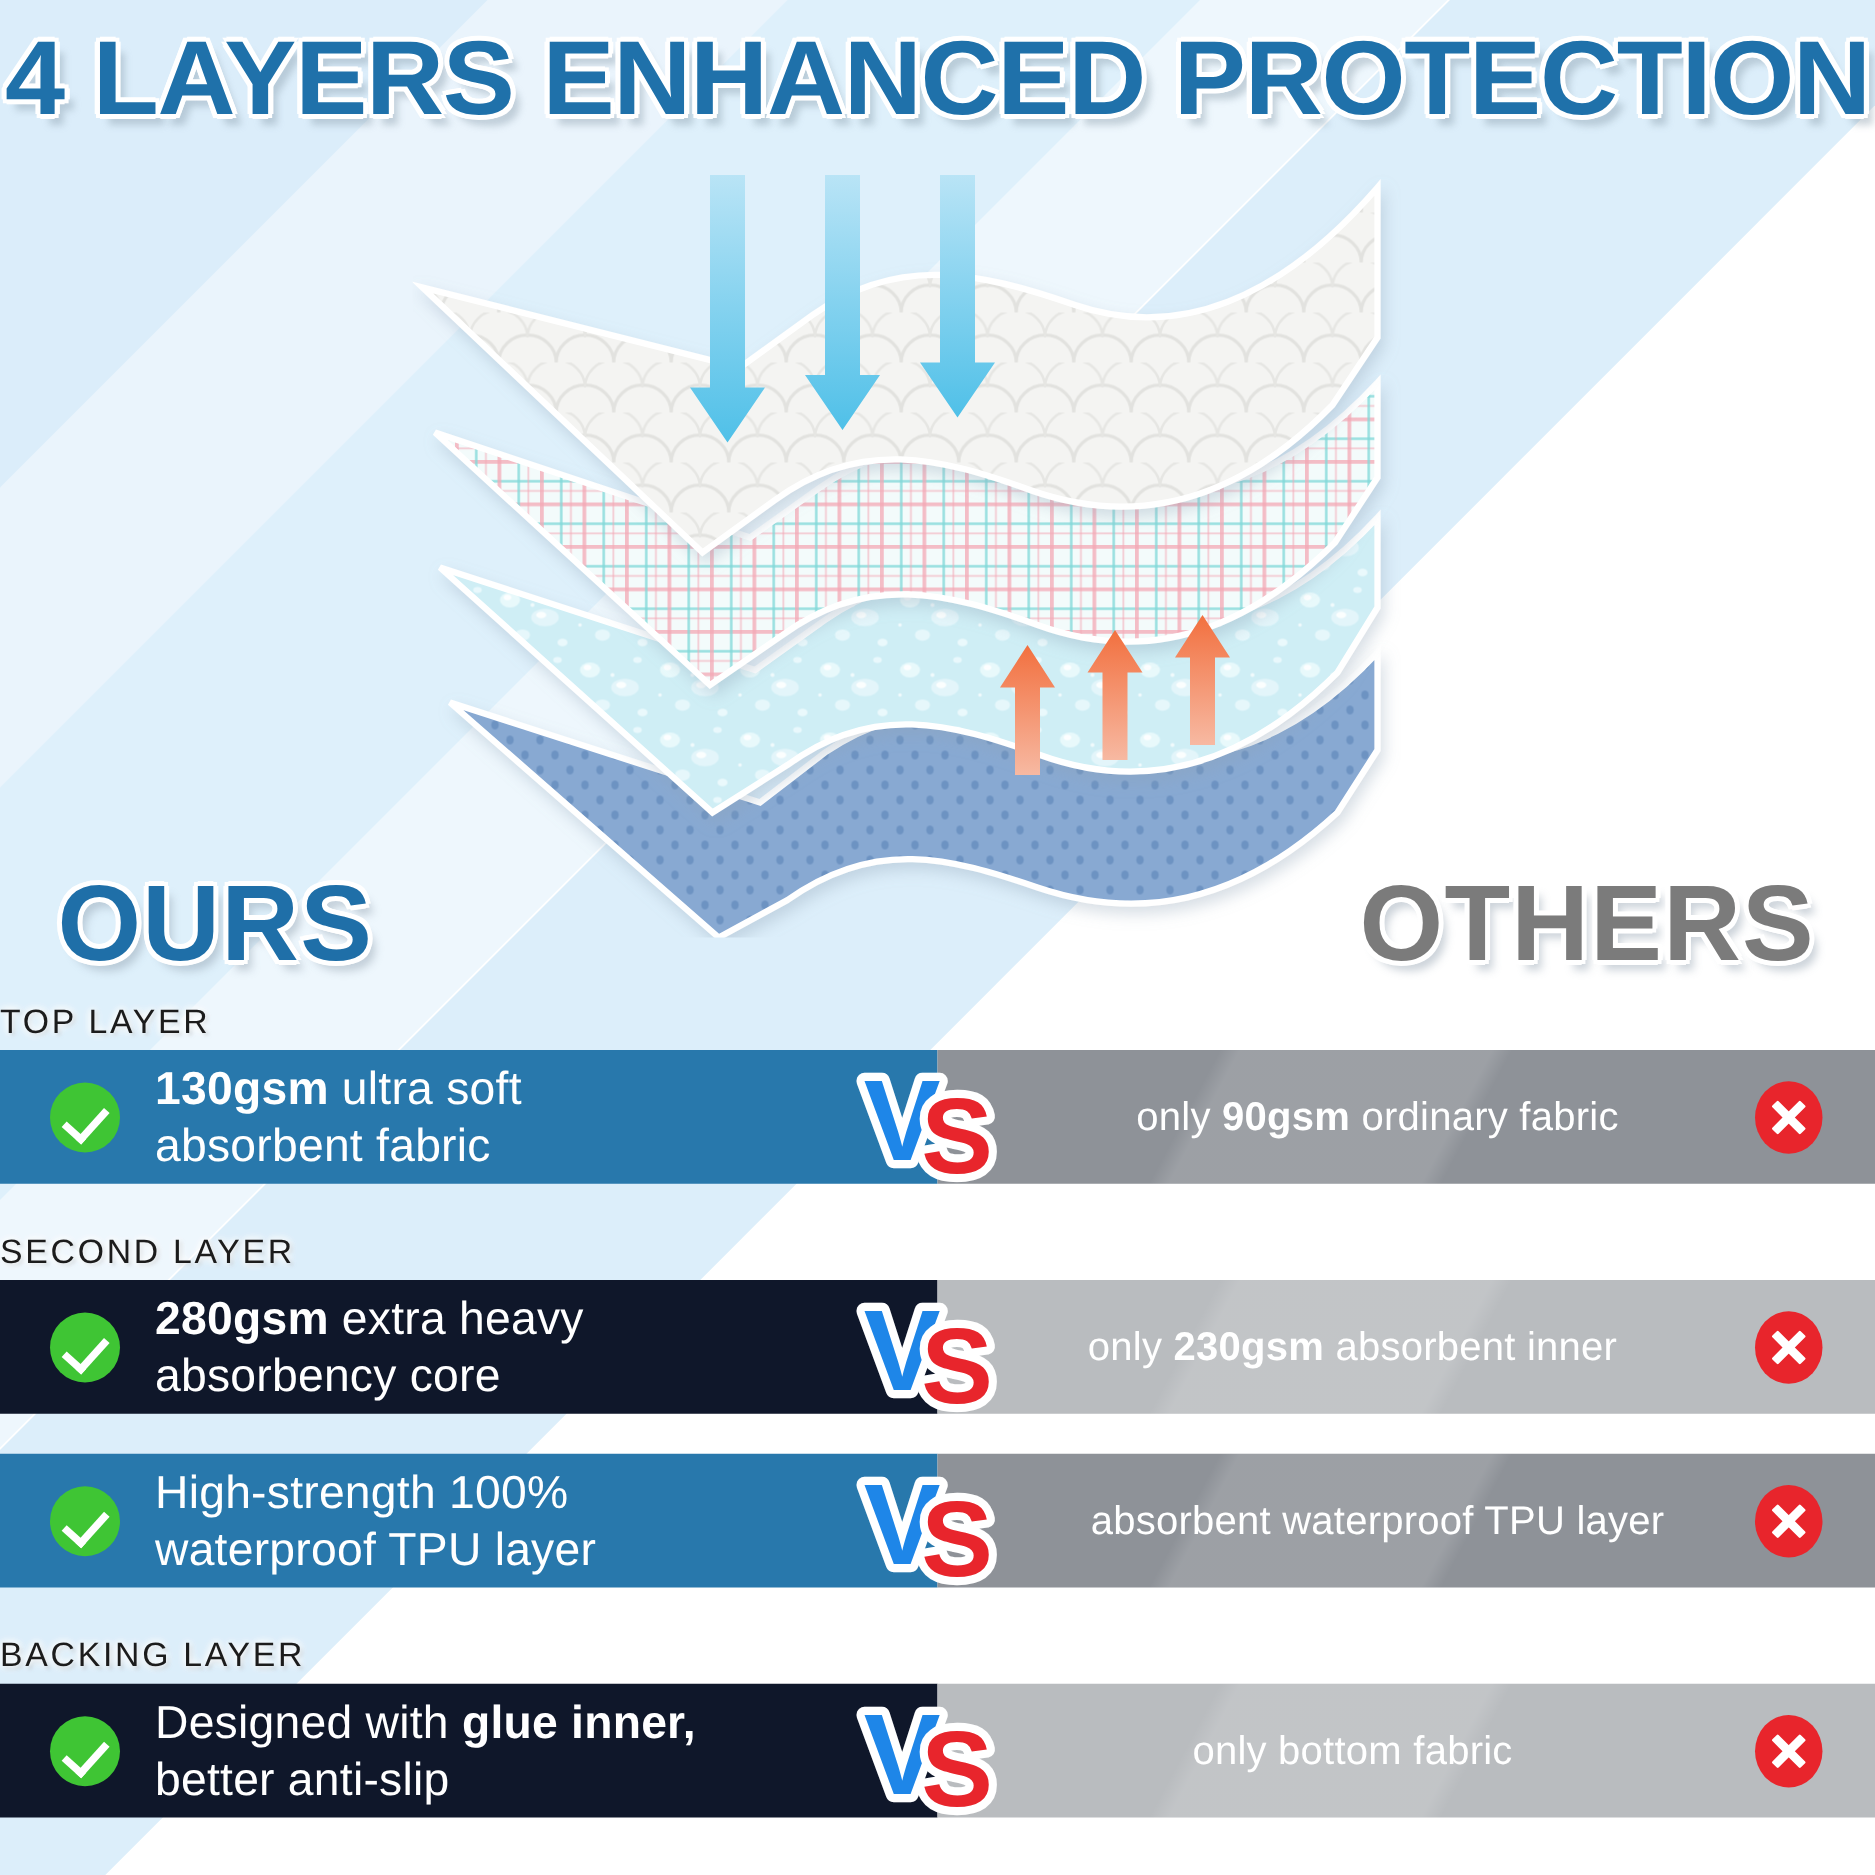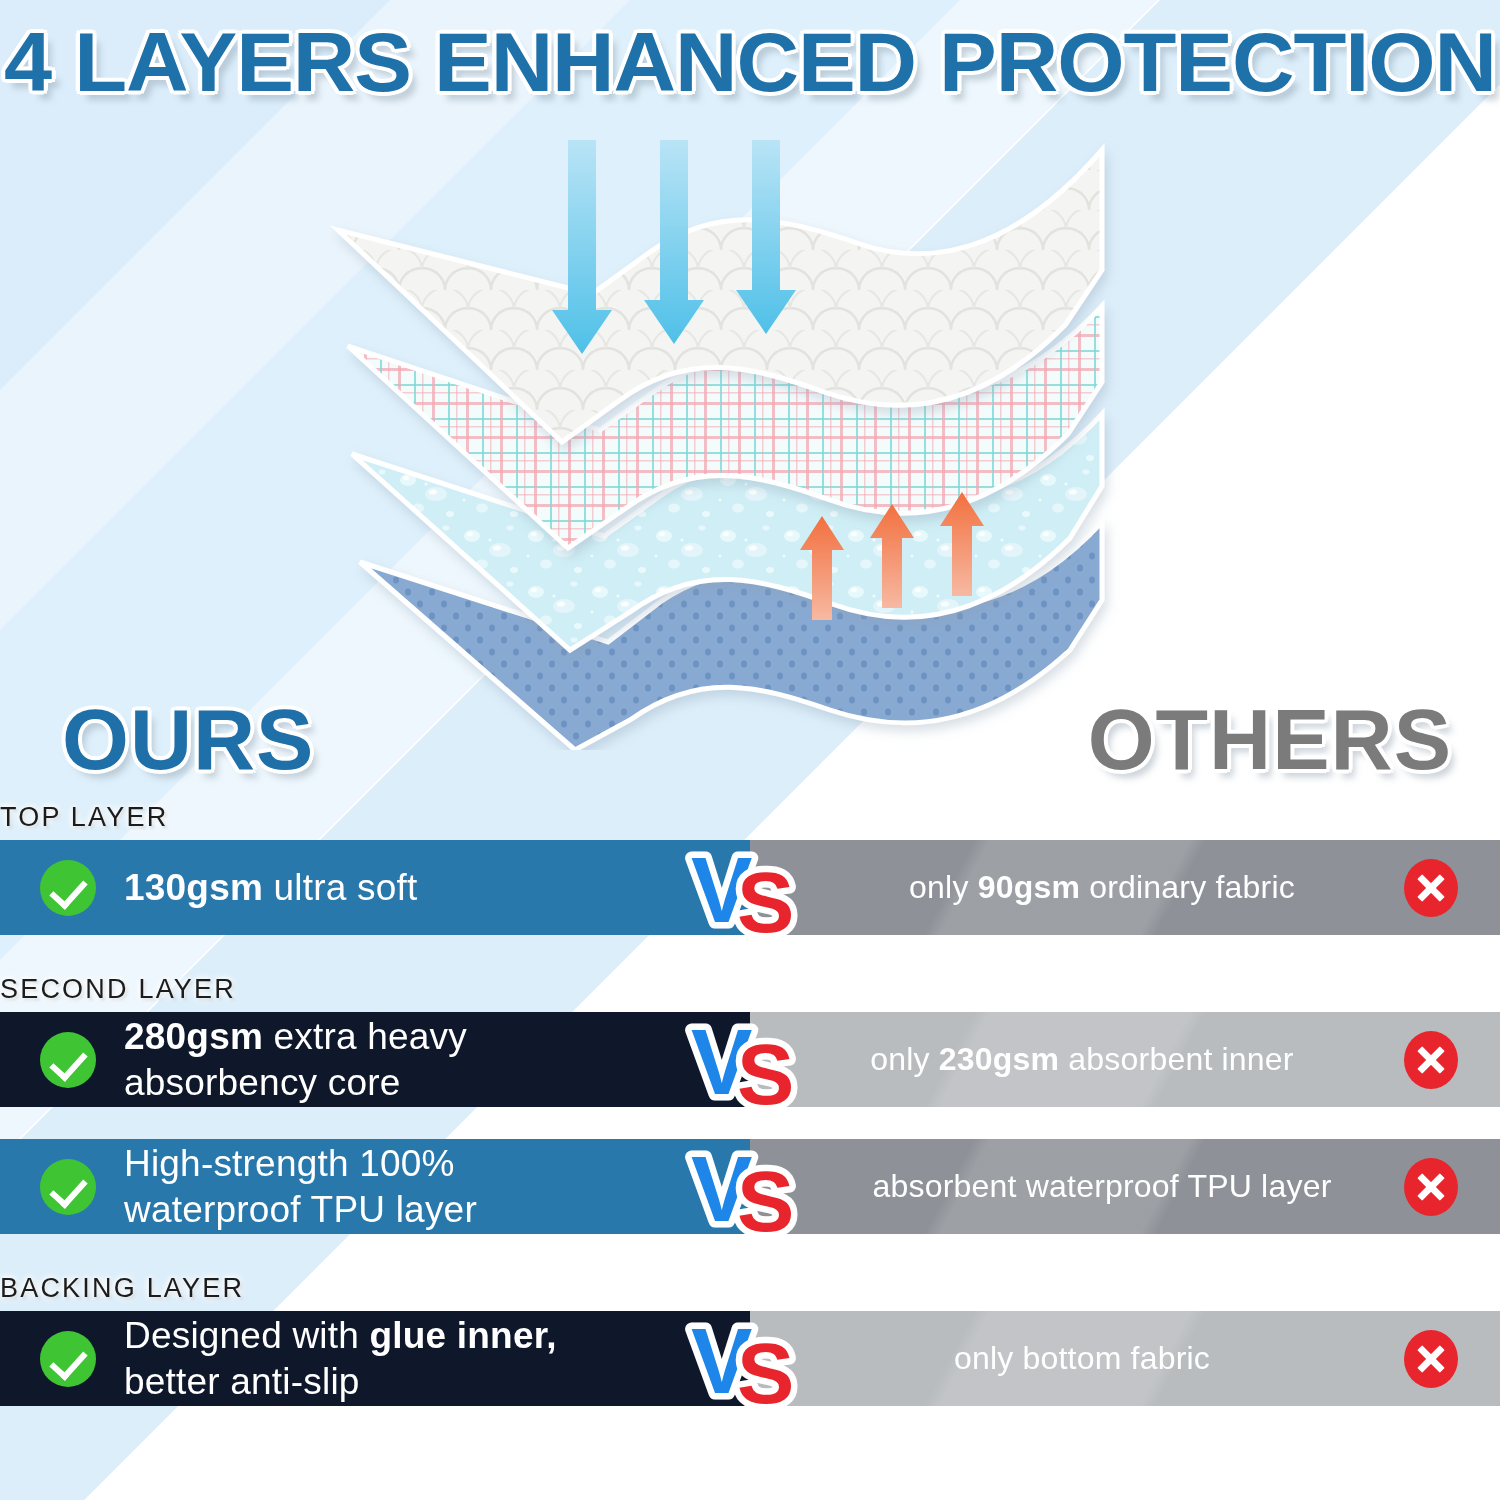--- a/index.html
+++ b/index.html
@@ -51,21 +51,20 @@
   #hero svg { display:block; width:100%; height:100%; }
 
   
   .brandhead {
     position:absolute;
     font-size:86px;
     font-weight:bold;
     letter-spacing:1px;
     z-index:6;
     white-space:nowrap;
-    margin-left:16px;
   }
   #ours {
     top:690px; left:46px;
     color:#1f6fa8;
     text-shadow:
       -3px -3px 0 #fff, 3px -3px 0 #fff,
       -3px  3px 0 #fff, 3px  3px 0 #fff,
       -4px 0 0 #fff, 4px 0 0 #fff, 0 -4px 0 #fff, 0 4px 0 #fff,
       6px 8px 7px rgba(140,155,170,.45);
   }
@@ -93,21 +92,21 @@
     letter-spacing:2.2px;
     color:#1c1c1c;
     line-height:45px;
     position:relative;
     left:0px;
     text-shadow:0 0 8px #fff, 0 0 8px #fff, 0 0 5px #fff, 2px 2px 3px rgba(150,160,170,.55);
   }
 
   .row {
     display:flex;
-    height:95px;
+    height:107px;
     position:relative;
   }
   .row .side {
     display:flex;
     align-items:center;
     position:relative;
   }
   .row .left  { width:750px; }
   .row .right { width:750px; }
 
@@ -334,20 +333,21 @@
 <div id="table">
 
   <div class="layerband">
     <span class="lbl">TOP LAYER</span>
   </div>
   <div class="row dark">
     <div class="side left">
       <div class="check"></div>
       <div class="ourstext">
         <div><b>130gsm</b><span> ultra soft</span></div>
+        <div>absorbent fabric</div>
       </div>
     </div>
     <div class="side right">
       <div class="sheen"></div>
       <div class="otherstext"><span>only </span><b>90gsm</b><span> ordinary fabric</span></div>
       <div class="xmark"></div>
     </div>
     <div class="vswrap">
       <svg viewBox="0 0 130 104" xmlns="http://www.w3.org/2000/svg">
         <text x="6" y="86" font-family="Liberation Sans, sans-serif" font-size="92" font-weight="bold" fill="#1e86e8" stroke="#ffffff" stroke-width="13" paint-order="stroke" stroke-linejoin="round">V</text>

